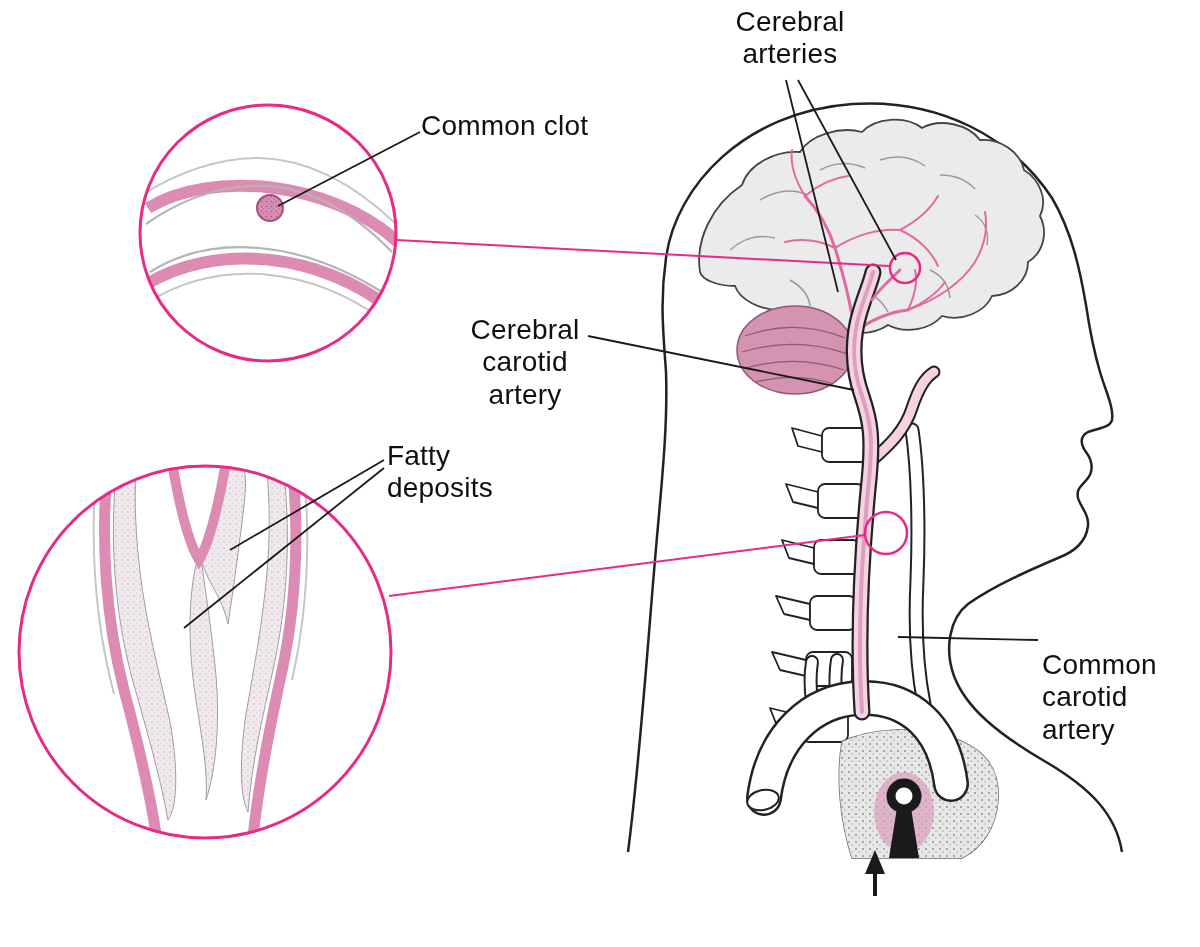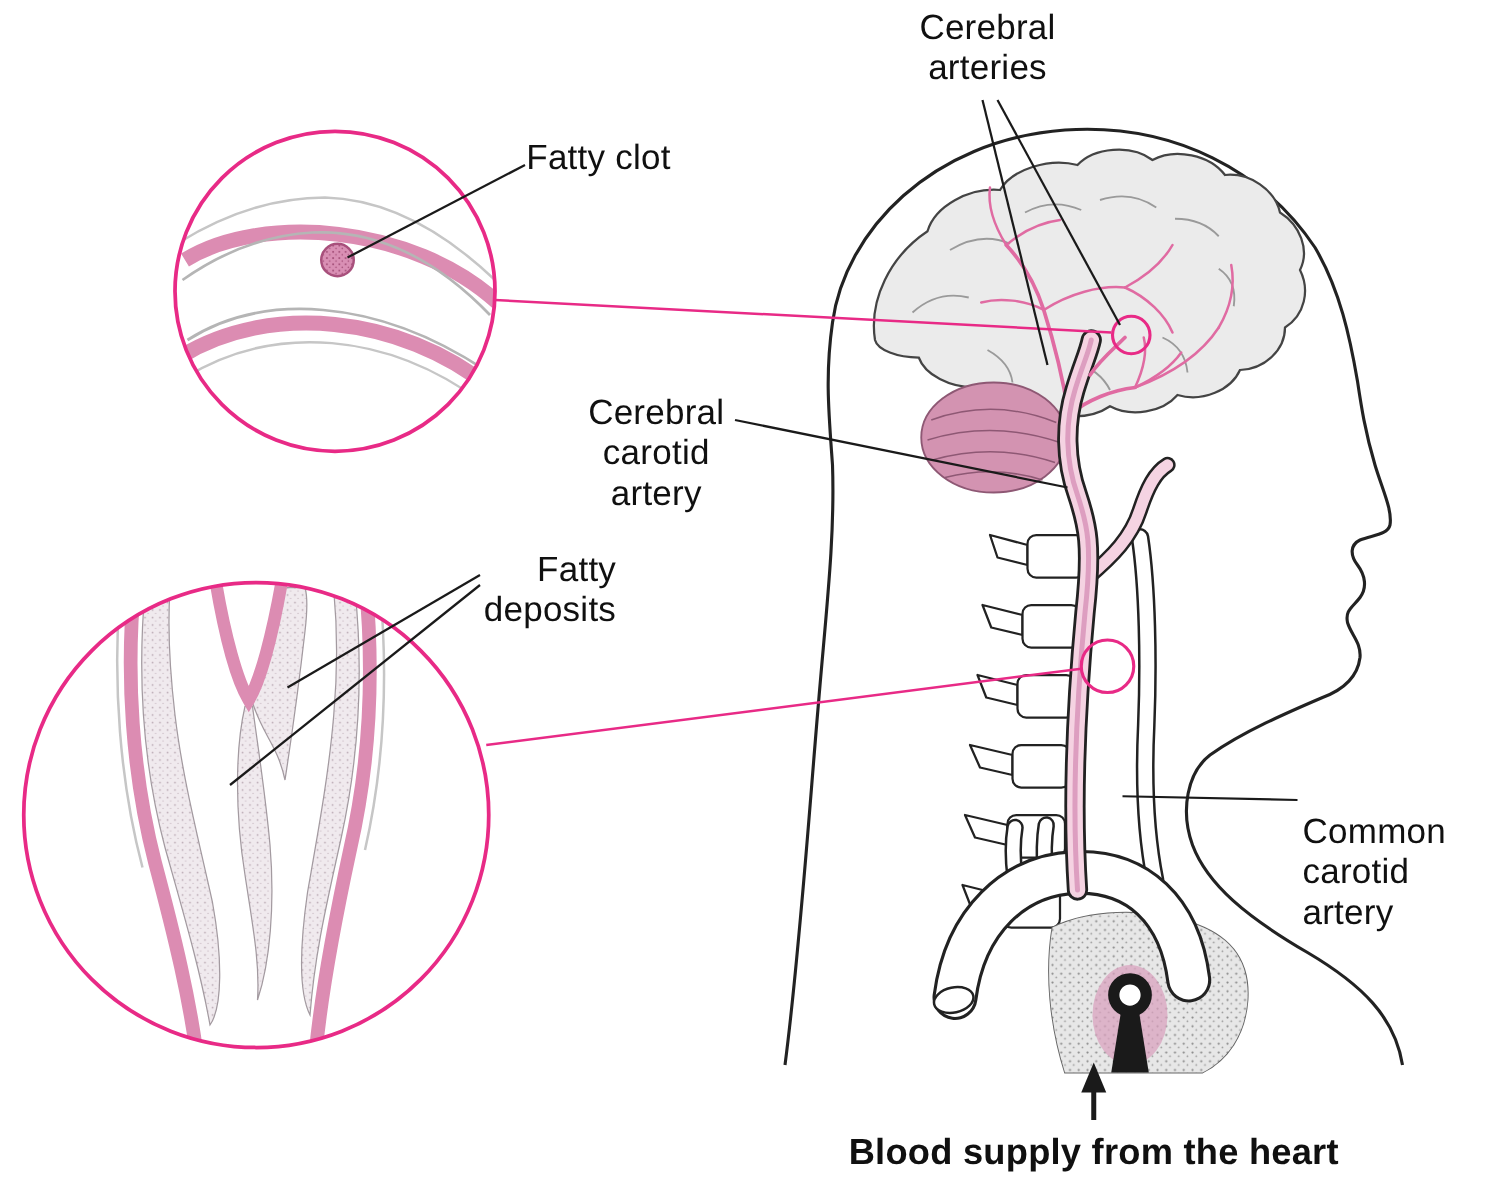--- a/index.html
+++ b/index.html
@@ -238,28 +238,27 @@
 
   <g>
     <line x1="875" y1="872" x2="875" y2="896" stroke="#1a1a1a" stroke-width="4"></line>
     <polygon points="875,850 865,874 885,874" fill="#1a1a1a"></polygon>
   </g>
 </svg>
 
 <div class="fig-label center" style="left:690px;top:6px;width:200px;">Cerebral
 arteries</div>
 
-<div class="fig-label" style="left:421px;top:110px;">Fatty clot</div>
+<div class="fig-label" style="left:421px;top:110px;">Common clot</div>
 
 <div class="fig-label center" style="left:445px;top:314px;width:160px;">Cerebral
 carotid
 artery</div>
 
-<div class="fig-label" style="left:387px;top:440px;text-align:right;">Fatty
+<div class="fig-label" style="left:387px;top:440px;">Fatty
 deposits</div>
 
 <div class="fig-label" style="left:1042px;top:614px;margin-top:35px;">Common
 carotid
 artery</div>
 
-<div class="fig-label caption" style="left:625px;top:906px;width:500px;">Blood supply from the heart</div>
 
 </div>
 
 </body></html>

